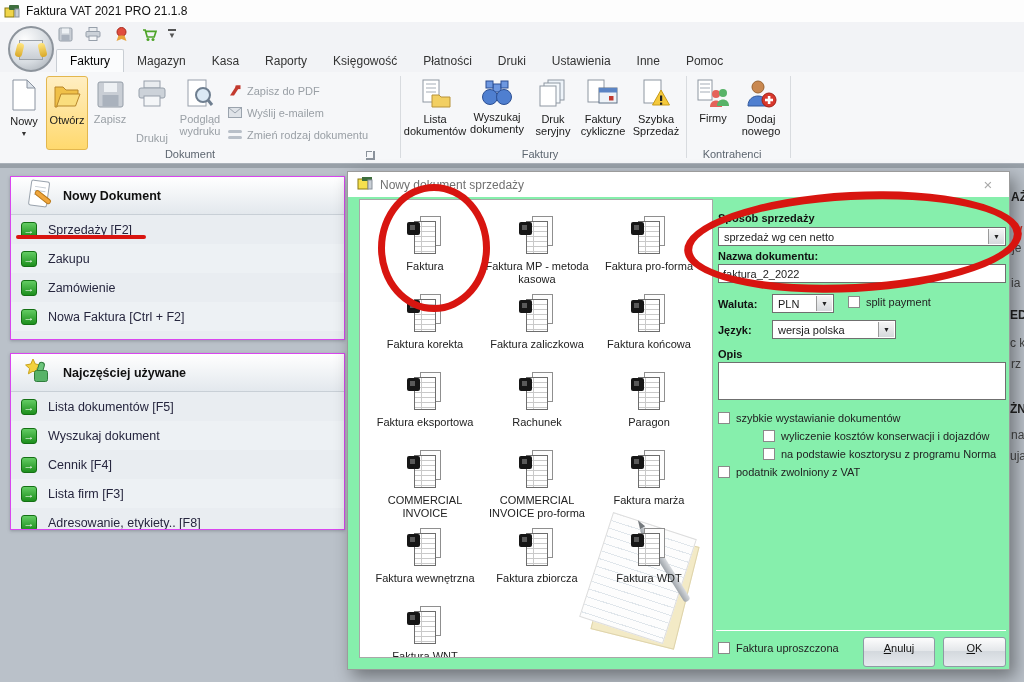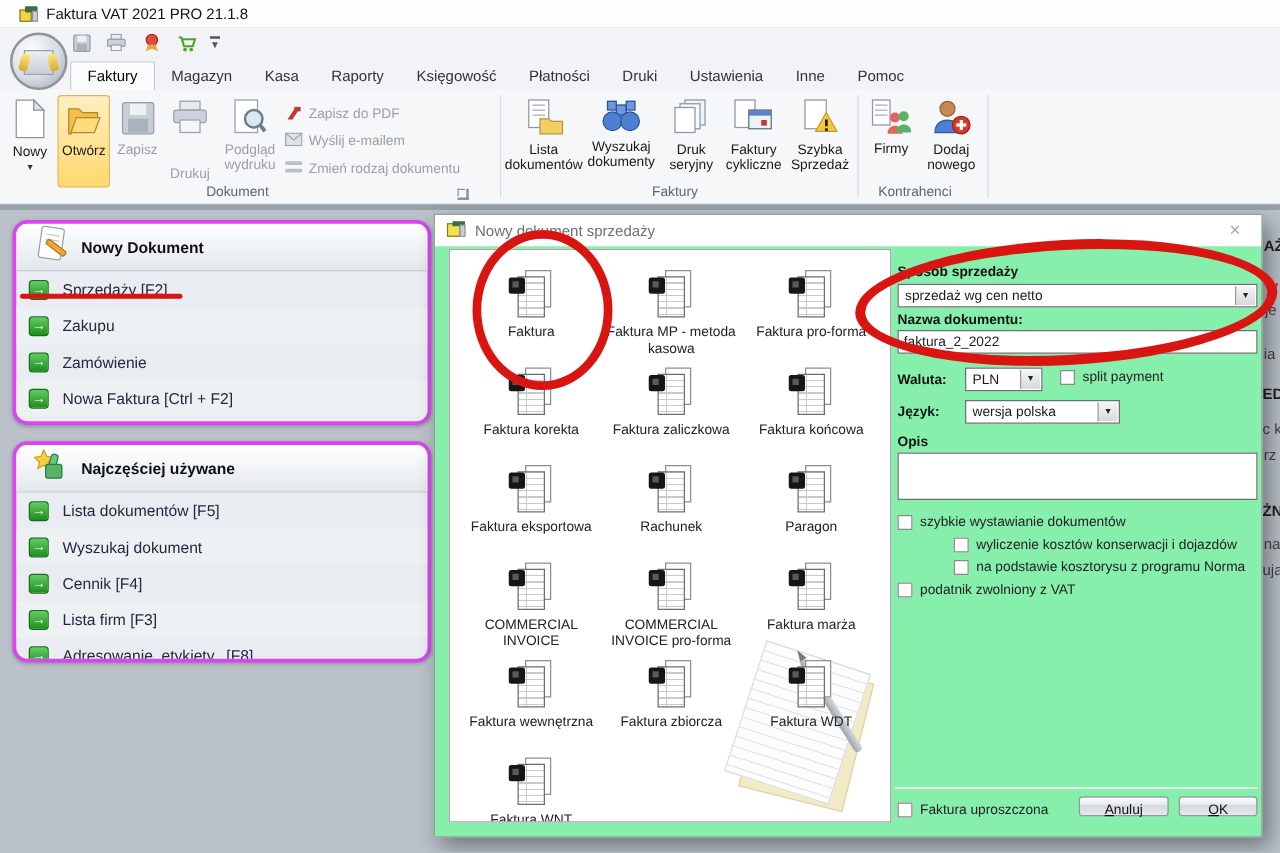--- a/index.html
+++ b/index.html
@@ -2,21 +2,21 @@
 <html><head>
 <meta charset="utf-8">
 <style>
   * { margin:0; padding:0; box-sizing:border-box; }
   html,body { width:1024px; height:682px; }
   body { position:relative; overflow:hidden; background:#bac1c9;
          font-family:"Liberation Sans","DejaVu Sans",sans-serif; font-size:11px; color:#1a1a1a; }
 
   
   .titlebar { position:absolute; left:0; top:0; width:1024px; height:22px; background:#fdfdfd;
-              display:flex; align-items:center; padding-left:15px; gap:6px; }
+              display:flex; align-items:center; padding-left:4px; gap:6px; }
   .titlebar .t { font-size:12px; color:#111; }
   .qatrow { position:absolute; left:0; top:22px; width:1024px; height:26px; background:#f2f3f6; }
   .qat { position:absolute; left:56px; top:3px; display:flex; gap:10px; align-items:center; }
   .qat .qbtn { width:18px; height:18px; display:flex; align-items:center; justify-content:center; }
   .qat-caret { font-size:8px; color:#555; line-height:6px; text-align:center; }
   .qat-caret .bar { display:block; width:8px; height:2px; background:#555; margin:0 auto 2px; }
 
   .orb { position:absolute; left:8px; top:26px; width:46px; height:46px; border-radius:50%;
          background:radial-gradient(circle at 35% 30%, #ffffff, #d7dce1 55%, #9fa6ae);
          border:2px solid #8d949c; z-index:5; }
@@ -45,22 +45,22 @@
   .disabled-t { color:#9aa0a6; }
   .smallbtn { position:absolute; display:flex; align-items:center; gap:5px; height:18px; }
   .grouplbl { position:absolute; top:76px; font-size:11px; color:#5d6670; text-align:center; }
   .launcher { position:absolute; left:366px; top:79px; width:9px; height:9px;
               border-right:2px solid #8a929b; border-bottom:2px solid #8a929b; }
   .launcher::before { content:""; position:absolute; left:0; top:0; width:5px; height:5px;
               border-left:1px solid #8a929b; border-top:1px solid #8a929b; }
   .newcaret { font-size:7px; color:#333; margin-top:1px; }
 
   
-  .panel { position:absolute; left:10px; width:335px; background:#e9edf1; border:3px solid #d946ef;
-           border-radius:12px; box-shadow:0 1px 3px rgba(60,70,80,.35); overflow:hidden; }
+  .panel { position:absolute; left:10px; width:335px; background:#e9edf1; border:1px solid #d946ef;
+           border-radius:0; box-shadow:0 1px 3px rgba(60,70,80,.35); overflow:hidden; }
   .panel-h { height:38px; background:linear-gradient(#ffffff,#e3e8ed); border-bottom:1px solid #c8cfd6;
              display:flex; align-items:center; gap:10px; padding-left:14px; }
   .panel-h .ph-t { font-size:12.5px; font-weight:bold; color:#101010; }
   .p-item { display:flex; align-items:center; gap:11px; height:29px; padding-left:10px; color:#26263e;
             font-size:12.5px; }
   .p-item:nth-child(odd) { background:#edf1f4; }
   .arrbox { width:16px; height:16px; border-radius:3px; background:linear-gradient(#63cc63,#1d8f1d);
             border:1px solid #147014; color:#fff; font-weight:bold; font-size:11px; line-height:14px;
             text-align:center; flex:none; }
 
@@ -111,21 +111,21 @@
   .combo .cv { position:absolute; left:5px; top:3px; right:18px; overflow:hidden; white-space:nowrap; }
   .combo .cbtn { position:absolute; right:1px; top:1px; bottom:1px; width:16px;
                  background:linear-gradient(#f5f5f5,#d6d9dc); border-left:1px solid #9a9a9a;
                  font-size:7px; color:#222; text-align:center; line-height:15px; }
   .tinput { position:absolute; height:19px; background:#fff; border:1px solid #6f6f6f; font-size:11px;
             padding:2px 4px; font-family:inherit; color:#222; }
   .tarea { position:absolute; background:#fff; border:1px solid #6f6f6f; resize:none; font-family:inherit; }
   .cbrow { position:absolute; display:flex; align-items:center; gap:6px; color:#222; }
   .cbox { width:12px; height:12px; background:#fff; border:1px solid #8a8a8a; flex:none; }
   .dsep { position:absolute; height:1px; background:#bdbdbd; border-bottom:1px solid #fff; }
-  .dbtn { position:absolute; height:16px; border:1px solid #8f9aa5; border-radius:3px; text-align:center;
+  .dbtn { position:absolute; height:30px; border:1px solid #8f9aa5; border-radius:3px; text-align:center;
           line-height:20px; background:linear-gradient(#fdfdfd,#e4e7ea 45%,#d3d8dd 46%,#e6eaee); color:#111; }
   .dbtn::first-letter { text-decoration:underline; }
 
   
   .anno { position:absolute; z-index:40; pointer-events:none; }
   .anno-circle { border:7px solid #d81510; border-radius:50%; }
   .anno-underline { background:#d81510; border-radius:2px; }
 </style>
 </head>
 <body>

